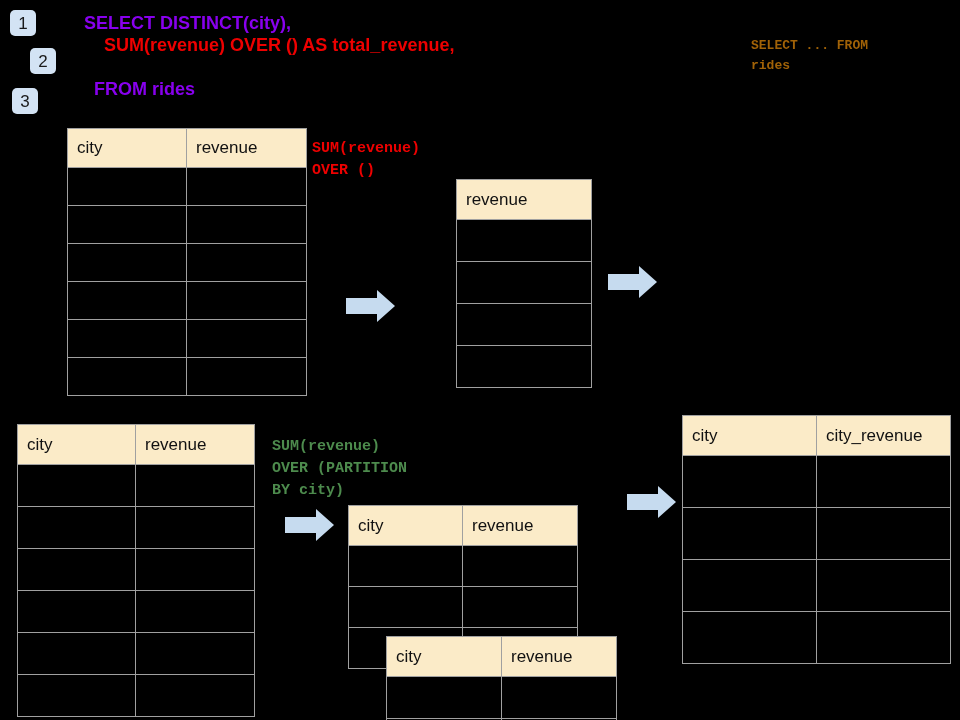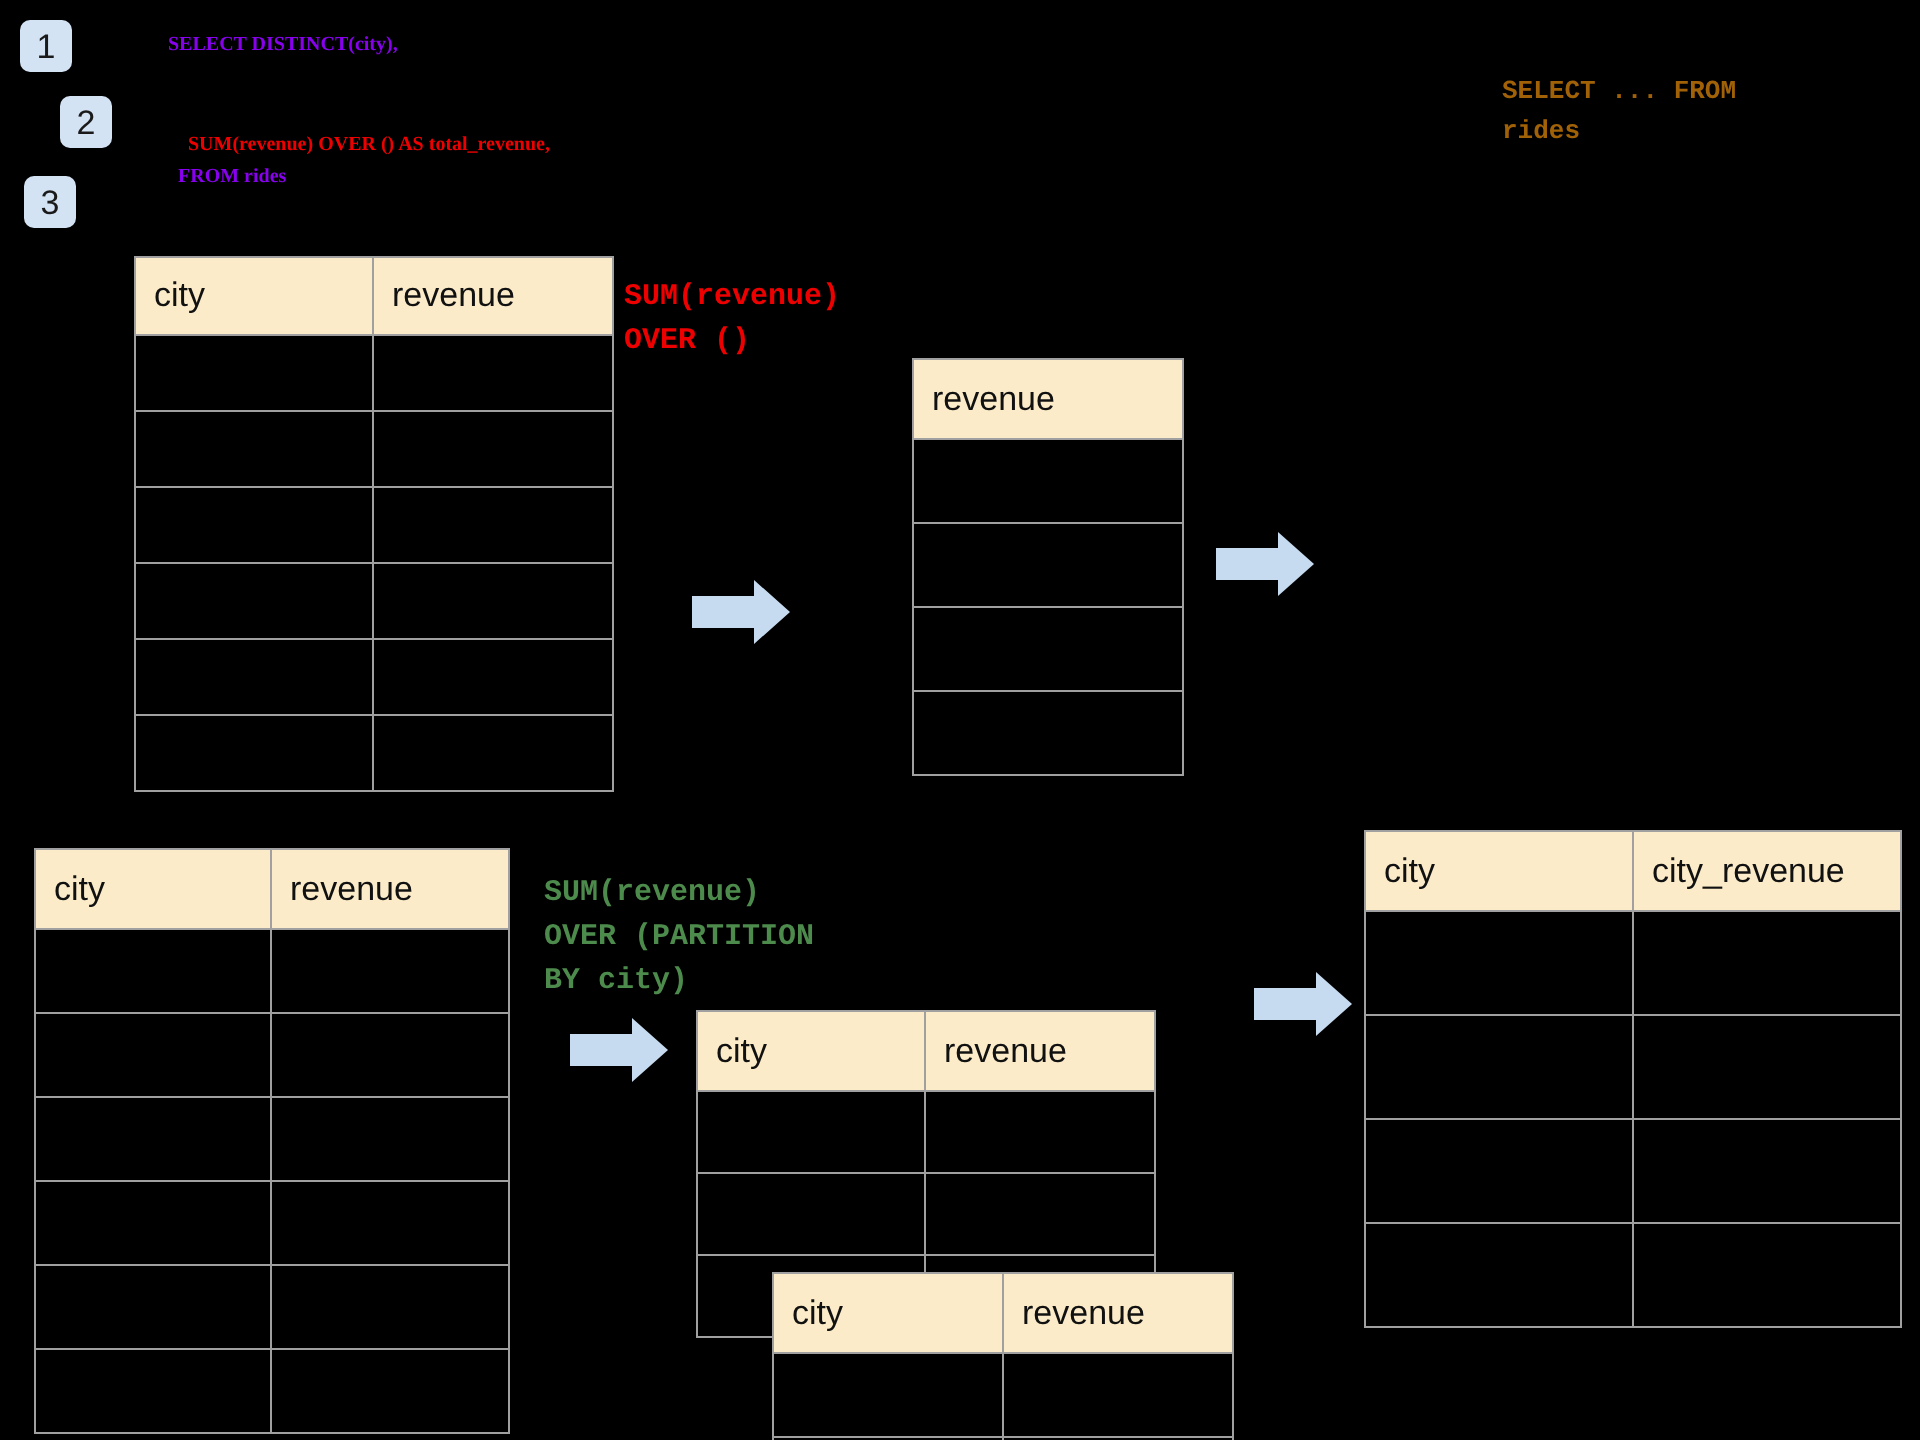--- a/index.html
+++ b/index.html
@@ -29,22 +29,22 @@
     display: flex;
     align-items: center;
     justify-content: center;
     width: 26px;
     height: 26px;
   }
 
   
   .code {
     position: absolute;
-    font-family: Liberation Serif, serif;
-    font-size: 10px;
+    font-family: Liberation Sans, sans-serif;
+    font-size: 18px;
     line-height: 22px;
     white-space: pre;
     font-weight: bold;
     letter-spacing: 0px;
   }
   .code-purple { color: #8800EE; }
   .code-red    { color: #EE0000; }
   .code-green  { color: #4D8B4D; }
 
   .side-note {
@@ -101,21 +101,21 @@
 </head>
 <body>
 
 <div id="canvas">
 
   <div class="step-badge" style="left:10px; top:10px;">1</div>
   <div class="step-badge" style="left:30px; top:48px;">2</div>
   <div class="step-badge" style="left:12px; top:88px;">3</div>
 
   <div class="code code-purple" style="left:84px; top:12px;">SELECT DISTINCT(city),</div>
-  <div class="code code-red" style="left:84px; top:34px;margin-top:28px;">    SUM(revenue) OVER () AS total_revenue,</div>
+  <div class="code code-red" style="left:84px; top:34px;">    SUM(revenue) OVER () AS total_revenue,</div>
   <div class="code code-purple" style="left:84px; top:78px;">  FROM rides</div>
 
   <div class="side-note" style="left:751px; top:36px;">SELECT ... FROM</div>
   <div class="side-note" style="left:751px; top:56px;">rides</div>
 
   <div class="annot annot-red" style="left:312px; top:138px;">SUM(revenue)
 OVER ()</div>
 
   <div class="annot annot-green" style="left:272px; top:436px;">SUM(revenue)
 OVER (PARTITION

